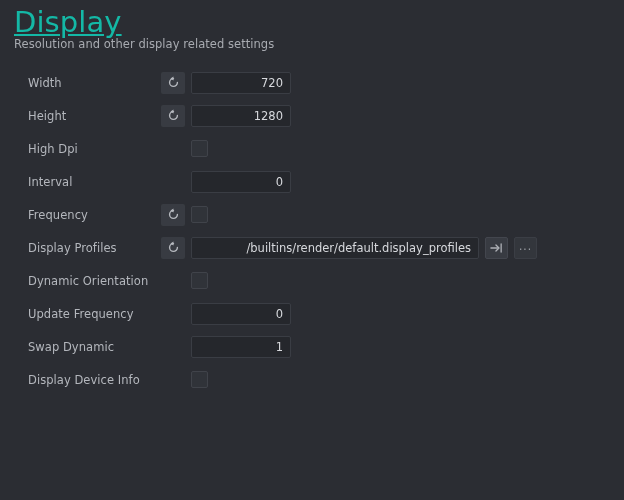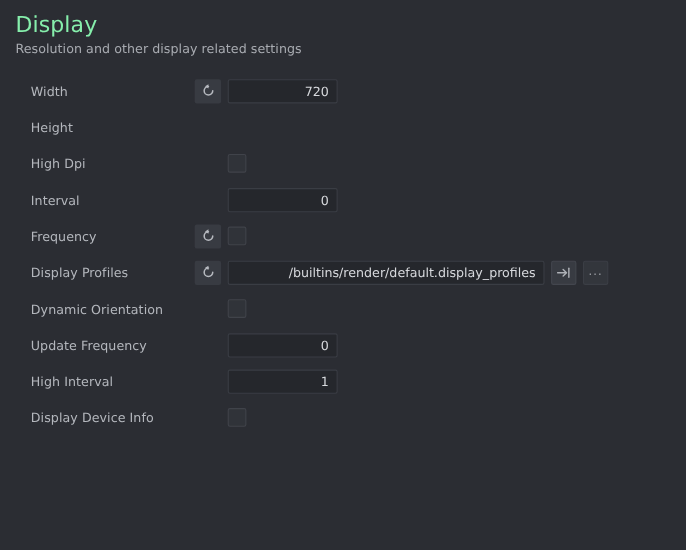--- a/index.html
+++ b/index.html
@@ -22,25 +22,26 @@
     height: 500px;
     background: #2b2d33;
     position: relative;
   }
 
   
   .header {
     padding: 8px 0 0 14px;
   }
   .page-title {
-    font-size: 20px;
+    font-size: 29px;
     font-weight: 400;
-    color: #86efac;
+    color: #14b8a6;
     line-height: 28px;
     letter-spacing: 0.1px;
+    text-decoration: underline;
   }
   .page-subtitle {
     font-size: 11.5px;
     color: #a8abb1;
     line-height: 15px;
     margin-top: 1px;
     letter-spacing: 0.05px;
   }
 
   
@@ -60,21 +61,20 @@
     color: #b4b7bd;
     letter-spacing: 0.05px;
     white-space: nowrap;
   }
   .row-controls {
     display: flex;
     align-items: center;
     gap: 6px;
     flex: 1 1 auto;
     min-width: 0;
-    margin-left: 16px;
   }
 
   
   .revert-slot {
     width: 24px;
     height: 22px;
     flex: 0 0 24px;
   }
 
   .revert-btn {
@@ -179,20 +179,29 @@
             <svg width="13" height="13" viewBox="0 0 16 16">
               <path d="M8 3.2 A4.8 4.8 0 1 0 12.8 8" fill="none" stroke="#b6b9bf" stroke-width="1.7" stroke-linecap="round"></path>
               <path d="M8 0.6 L8 5.6 L4.2 3.1 Z" fill="#b6b9bf"></path>
             </svg>
           </button>
           <input type="text" class="text-field num-field" value="720" style="">
         </div>
       </div>
       <div class="row">
         <div class="row-label">Height</div>
+        <div class="row-controls">
+          <button class="revert-btn">
+            <svg width="13" height="13" viewBox="0 0 16 16">
+              <path d="M8 3.2 A4.8 4.8 0 1 0 12.8 8" fill="none" stroke="#b6b9bf" stroke-width="1.7" stroke-linecap="round"></path>
+              <path d="M8 0.6 L8 5.6 L4.2 3.1 Z" fill="#b6b9bf"></path>
+            </svg>
+          </button>
+          <input type="text" class="text-field num-field" value="1280" style="">
+        </div>
       </div>
       <div class="row">
         <div class="row-label">High Dpi</div>
         <div class="row-controls">
           <div class="revert-slot"></div>
           <div class="checkbox unchecked">
             <svg width="12" height="10" viewBox="0 0 12 10">
               <path d="M1.2 5.2 L4.3 8.2 L10.6 1.6" fill="none" stroke="#cfd2d8" stroke-width="1.8" stroke-linecap="round" stroke-linejoin="round"></path>
             </svg>
           </div>
@@ -255,21 +264,21 @@
         </div>
       </div>
       <div class="row">
         <div class="row-label">Update Frequency</div>
         <div class="row-controls">
           <div class="revert-slot"></div>
           <input type="text" class="text-field num-field" value="0" style="">
         </div>
       </div>
       <div class="row">
-        <div class="row-label">High Interval</div>
+        <div class="row-label">Swap Dynamic</div>
         <div class="row-controls">
           <div class="revert-slot"></div>
           <input type="text" class="text-field num-field" value="1" style="">
         </div>
       </div>
       <div class="row">
         <div class="row-label">Display Device Info</div>
         <div class="row-controls">
           <div class="revert-slot"></div>
           <div class="checkbox unchecked">

